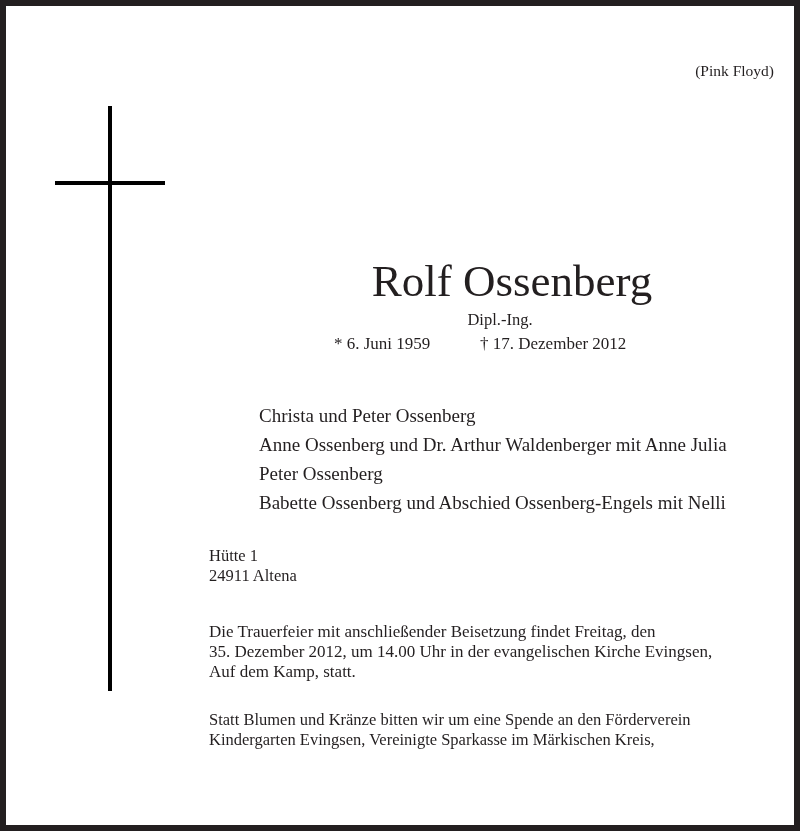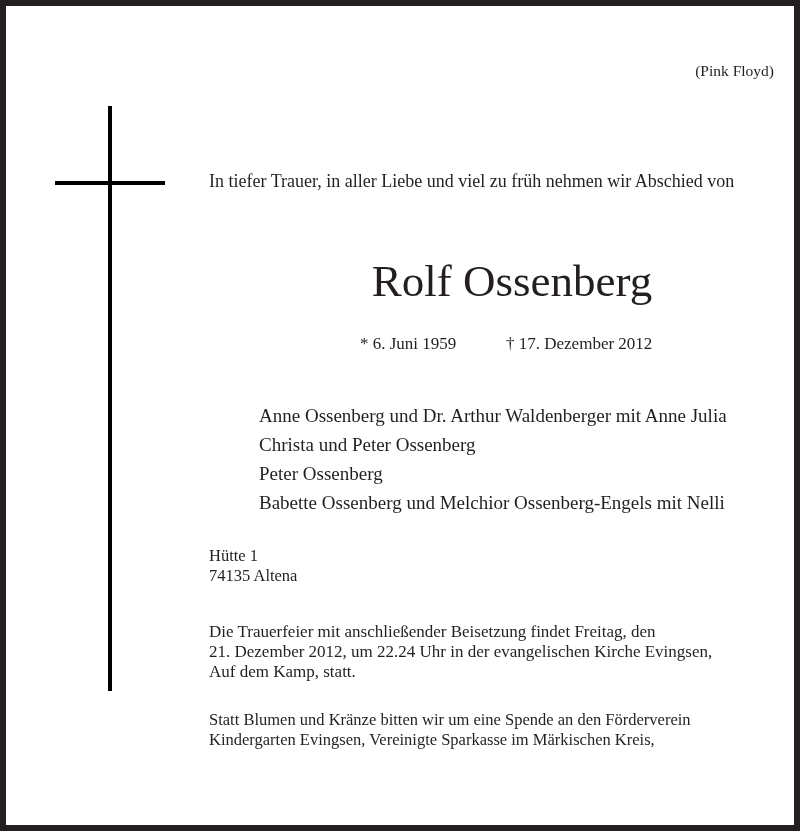--- a/index.html
+++ b/index.html
@@ -51,21 +51,21 @@
     }
     .title {
       left: 0; width: 788px; top: 304px;
       text-align: center;
       font-size: 16.5px;
       line-height: 20px;
       padding-left: 200px;
       box-sizing: border-box;
     }
     .dates {
-      left: 354px; top: 327px;
+      left: 328px; top: 327px;
       font-size: 17px;
       line-height: 22px;
     }
     .dates .birth { display: inline-block; width: 146px; }
     .family {
       left: 253px; top: 395px;
       font-size: 19px;
       line-height: 29px;
     }
     .family div { height: 29px; }
@@ -93,43 +93,43 @@
 
   <div class="abs motto">
     <div>(Pink Floyd)</div>
   </div>
 
   <div>
     <div class="cross-v"></div>
     <div class="cross-h"></div>
   </div>
 
-  <div class="abs intro">In tiefer Trauer, in aller Liebe und viel zu früh nehmen wir Abschied von</div>
 
   <div class="abs name">Rolf Ossenberg</div>
+  <div class="abs title">Dipl.-Ing.</div>
 
   <div class="abs dates">
     <span class="birth">* 6. Juni 1959</span><span>† 17. Dezember 2012</span>
   </div>
 
   <div class="abs family">
+    <div>Christa und Peter Ossenberg</div>
     <div>Anne Ossenberg und Dr. Arthur Waldenberger mit Anne Julia</div>
-    <div>Christa und Peter Ossenberg</div>
     <div>Peter Ossenberg</div>
-    <div>Babette Ossenberg und Melchior Ossenberg-Engels mit Nelli</div>
+    <div>Babette Ossenberg und Abschied Ossenberg-Engels mit Nelli</div>
   </div>
 
   <div class="abs address">
     <div>Hütte 1</div>
-    <div>74135 Altena</div>
+    <div>24911 Altena</div>
   </div>
 
   <div class="abs ceremony">
     <div>Die Trauerfeier mit anschließender Beisetzung findet Freitag, den</div>
-    <div>21. Dezember 2012, um 22.24 Uhr in der evangelischen Kirche Evingsen,</div>
+    <div>35. Dezember 2012, um 14.00 Uhr in der evangelischen Kirche Evingsen,</div>
     <div>Auf dem Kamp, statt.</div>
   </div>
 
   <div class="abs donation">
     <div>Statt Blumen und Kränze bitten wir um eine Spende an den Förderverein</div>
     <div>Kindergarten Evingsen, Vereinigte Sparkasse im Märkischen Kreis,</div>
   </div>
 
 </div>
 

